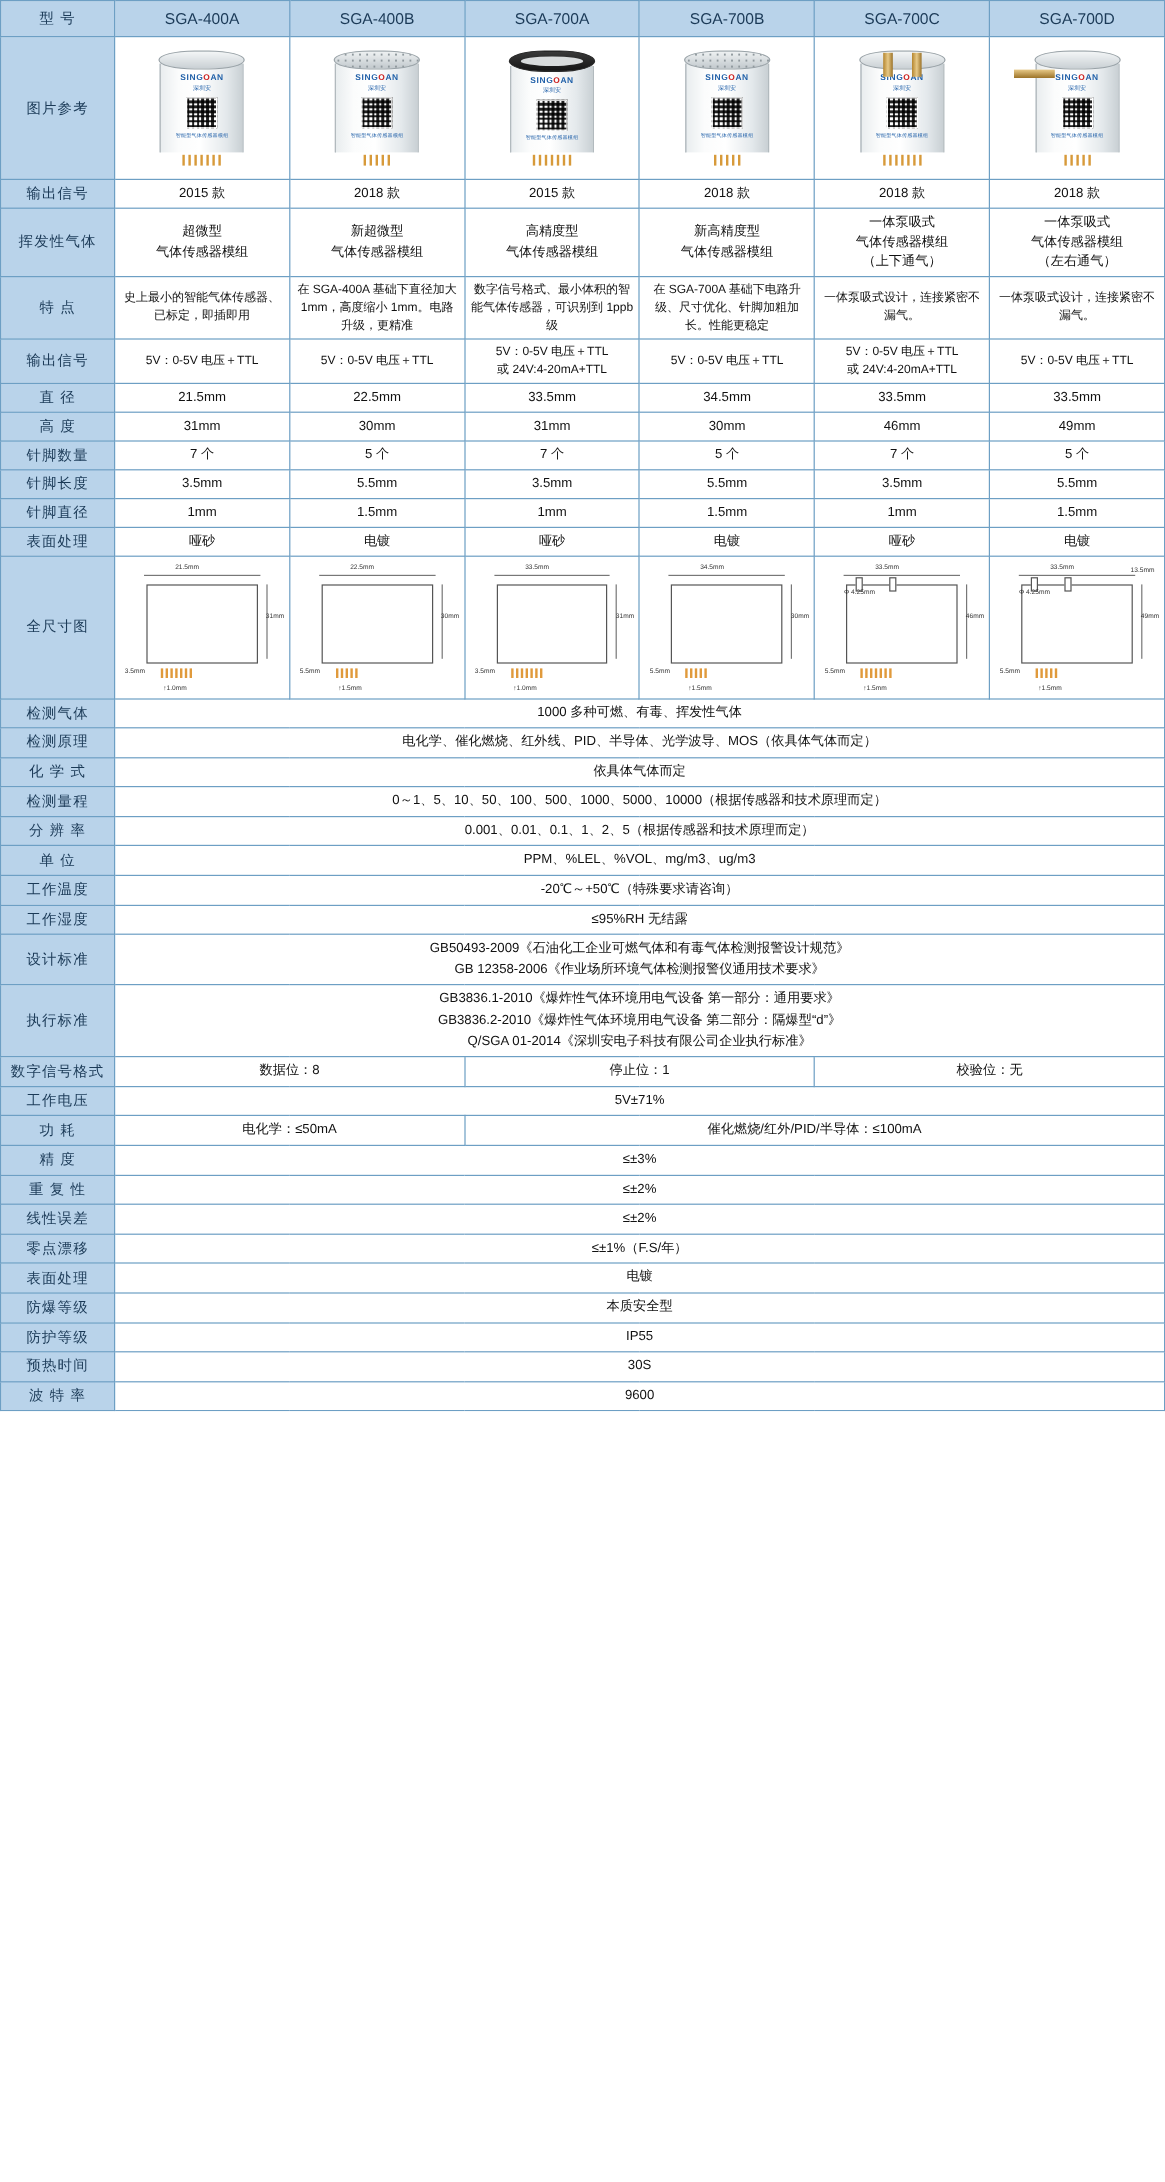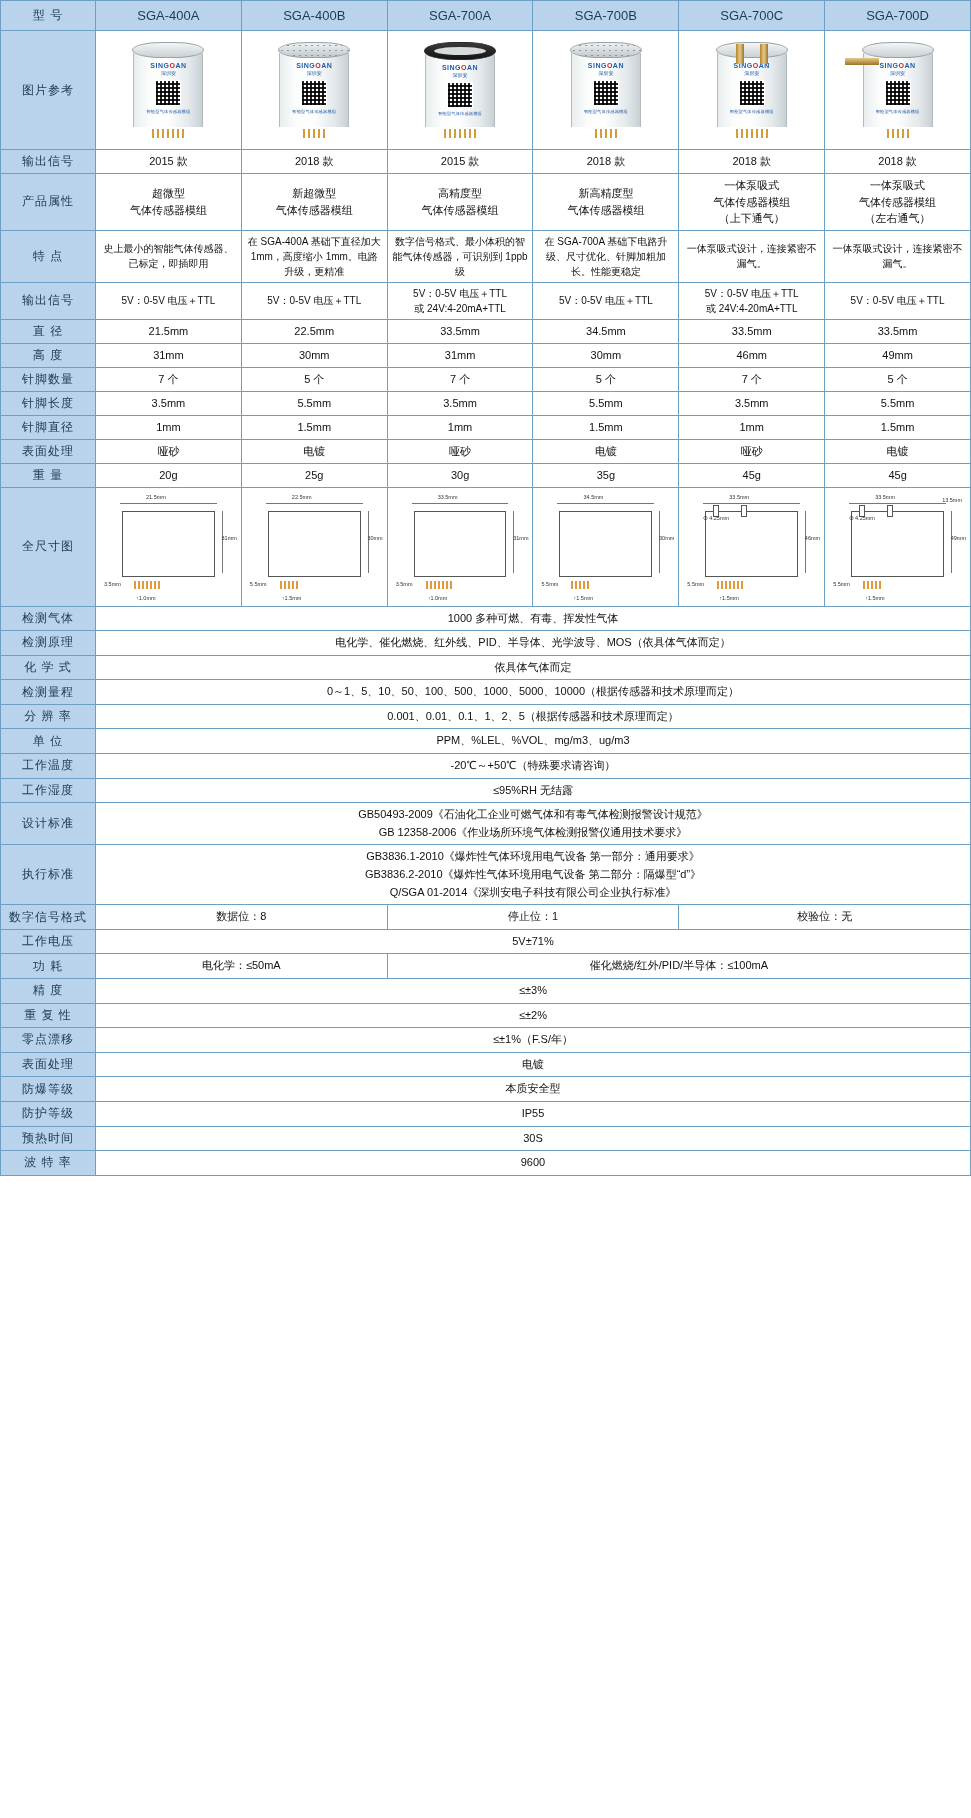--- a/index.html
+++ b/index.html
@@ -286,21 +286,21 @@
       <tr>
         <td class="rowhead">输出信号</td>
         <td class="cell">2015 款</td>
         <td class="cell">2018 款</td>
         <td class="cell">2015 款</td>
         <td class="cell">2018 款</td>
         <td class="cell">2018 款</td>
         <td class="cell">2018 款</td>
       </tr>
       <tr>
-        <td class="rowhead">产品属性</td>
+        <td class="rowhead">挥发性气体</td>
         <td class="cell">超微型<br>气体传感器模组</td>
         <td class="cell">新超微型<br>气体传感器模组</td>
         <td class="cell">高精度型<br>气体传感器模组</td>
         <td class="cell">新高精度型<br>气体传感器模组</td>
         <td class="cell">一体泵吸式<br>气体传感器模组<br>（上下通气）</td>
         <td class="cell">一体泵吸式<br>气体传感器模组<br>（左右通气）</td>
       </tr>
       <tr>
         <td class="rowhead">特    点</td>
         <td class="cell small">史上最小的智能气体传感器、已标定，即插即用</td>
@@ -365,29 +365,20 @@
         <td class="cell">1.5mm</td>
       </tr>
       <tr>
         <td class="rowhead">表面处理</td>
         <td class="cell">哑砂</td>
         <td class="cell">电镀</td>
         <td class="cell">哑砂</td>
         <td class="cell">电镀</td>
         <td class="cell">哑砂</td>
         <td class="cell">电镀</td>
-      </tr>
-      <tr>
-        <td class="rowhead">重    量</td>
-        <td class="cell">20g</td>
-        <td class="cell">25g</td>
-        <td class="cell">30g</td>
-        <td class="cell">35g</td>
-        <td class="cell">45g</td>
-        <td class="cell">45g</td>
       </tr>
       <tr>
         <td class="rowhead">全尺寸图</td>
         <td class="dimcell">
           <div class="dim">
             <span class="hline" style="left:20px;right:20px;top:12px"></span>
             <span class="lbl" style="left:46px;top:3px">21.5mm</span>
             <span class="box" style="left:22px;right:22px;top:20px;bottom:26px"></span>
             <span class="vline" style="right:14px;top:20px;height:62px"></span>
             <span class="lbl" style="right:0px;top:44px">31mm</span>
@@ -563,20 +554,24 @@
       </tr>
       <tr>
         <td class="rowhead">精    度</td>
         <td class="leftcell" colspan="6">≤±3%</td>
       </tr>
       <tr>
         <td class="rowhead">重 复 性</td>
         <td class="leftcell" colspan="6">≤±2%</td>
       </tr>
       <tr>
+        <td class="rowhead">线性误差</td>
+        <td class="leftcell" colspan="6">≤±2%</td>
+      </tr>
+      <tr>
         <td class="rowhead">零点漂移</td>
         <td class="leftcell" colspan="6">≤±1%（F.S/年）</td>
       </tr>
       <tr>
         <td class="rowhead">表面处理</td>
         <td class="leftcell" colspan="6">电镀</td>
       </tr>
       <tr>
         <td class="rowhead">防爆等级</td>
         <td class="leftcell" colspan="6">本质安全型</td>

